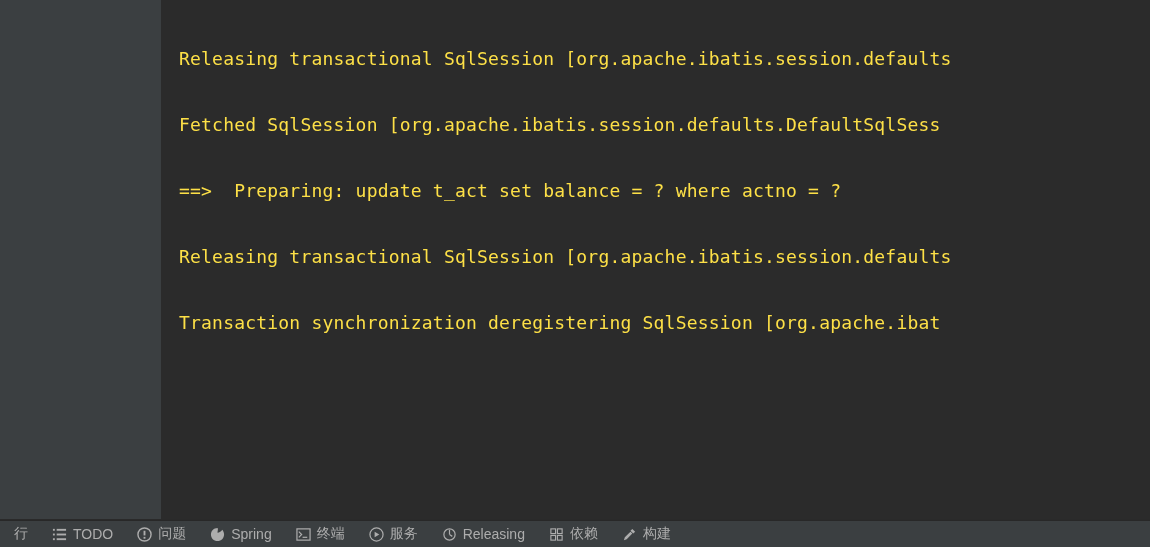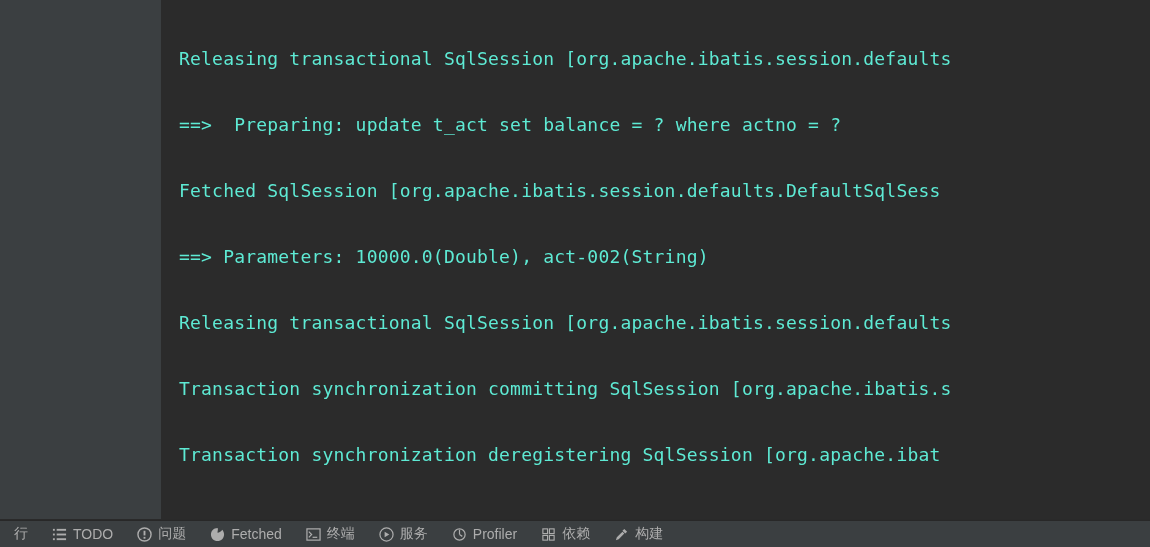--- a/index.html
+++ b/index.html
@@ -25,21 +25,21 @@
       flex-shrink: 0;
     }
     .console-area {
       flex: 1;
       background: #2b2b2b;
       padding-top: 8px;
       overflow: hidden;
       white-space: pre;
     }
     .console-line {
-      color: #5eead4;
+      color: #fde047;
       font-size: 18px;
       line-height: 1.67;
       padding-left: 18px;
       font-family: "Consolas", "Monaco", monospace;
       letter-spacing: 0.2px;
     }
     .bottom-bar {
       position: absolute;
       bottom: 0;
       left: 0;
@@ -78,25 +78,23 @@
       bottom: 27px;
     }
   </style>
 </head>
 <body>
 
 <div class="container">
   <div class="gutter"></div>
   <div class="console-area">
     <div class="console-line">Releasing transactional SqlSession [org.apache.ibatis.session.defaults</div>
+    <div class="console-line">Fetched SqlSession [org.apache.ibatis.session.defaults.DefaultSqlSess</div>
     <div class="console-line">==&gt;  Preparing: update t_act set balance = ? where actno = ?</div>
-    <div class="console-line">Fetched SqlSession [org.apache.ibatis.session.defaults.DefaultSqlSess</div>
-    <div class="console-line">==&gt; Parameters: 10000.0(Double), act-002(String)</div>
     <div class="console-line">Releasing transactional SqlSession [org.apache.ibatis.session.defaults</div>
-    <div class="console-line">Transaction synchronization committing SqlSession [org.apache.ibatis.s</div>
     <div class="console-line">Transaction synchronization deregistering SqlSession [org.apache.ibat</div>
     
     
     
     
   </div>
 </div>
 
 <div class="divider-top"></div>
 
@@ -120,21 +118,21 @@
         <circle cx="8" cy="8" r="7" fill="none" stroke="#adadad" stroke-width="1.5"></circle>
         <rect x="7" y="4" width="2" height="5"></rect>
         <rect x="7" y="10.5" width="2" height="2"></rect>
       </svg>
     <span>问题</span>
   </div>
   <div class="bottom-item">
     <svg class="icon-svg" viewBox="0 0 16 16">
         <path d="M 8 1 C 4 1 1 4 1 8 C 1 12 4 15 8 15 C 12 15 15 12 15 8 C 15 6 14 4 13 3 C 12 5 10 6 8 6 C 8 4 9 2 8 1 Z"></path>
       </svg>
-    <span>Fetched</span>
+    <span>Spring</span>
   </div>
   <div class="bottom-item">
     <svg class="icon-svg" viewBox="0 0 16 16">
         <rect x="1" y="2" width="14" height="12" fill="none" stroke="#adadad" stroke-width="1.3"></rect>
         <path d="M 3 5 L 6 8 L 3 11" fill="none" stroke="#adadad" stroke-width="1.3"></path>
         <line x1="7" y1="11" x2="12" y2="11" stroke="#adadad" stroke-width="1.3"></line>
       </svg>
     <span>终端</span>
   </div>
   <div class="bottom-item">
@@ -143,21 +141,21 @@
         <path d="M 6 5 L 11 8 L 6 11 Z"></path>
       </svg>
     <span>服务</span>
   </div>
   <div class="bottom-item">
     <svg class="icon-svg" viewBox="0 0 16 16">
         <circle cx="8" cy="8" r="6" fill="none" stroke="#adadad" stroke-width="1.3"></circle>
         <line x1="8" y1="8" x2="8" y2="3" stroke="#adadad" stroke-width="1.3"></line>
         <line x1="8" y1="8" x2="11" y2="10" stroke="#adadad" stroke-width="1.3"></line>
       </svg>
-    <span>Profiler</span>
+    <span>Releasing</span>
   </div>
   <div class="bottom-item">
     <svg class="icon-svg" viewBox="0 0 16 16">
         <rect x="2" y="2" width="5" height="5" fill="none" stroke="#adadad" stroke-width="1.2"></rect>
         <rect x="9" y="2" width="5" height="5" fill="none" stroke="#adadad" stroke-width="1.2"></rect>
         <rect x="2" y="9" width="5" height="5" fill="none" stroke="#adadad" stroke-width="1.2"></rect>
         <rect x="9" y="9" width="5" height="5" fill="none" stroke="#adadad" stroke-width="1.2"></rect>
       </svg>
     <span>依赖</span>
   </div>

